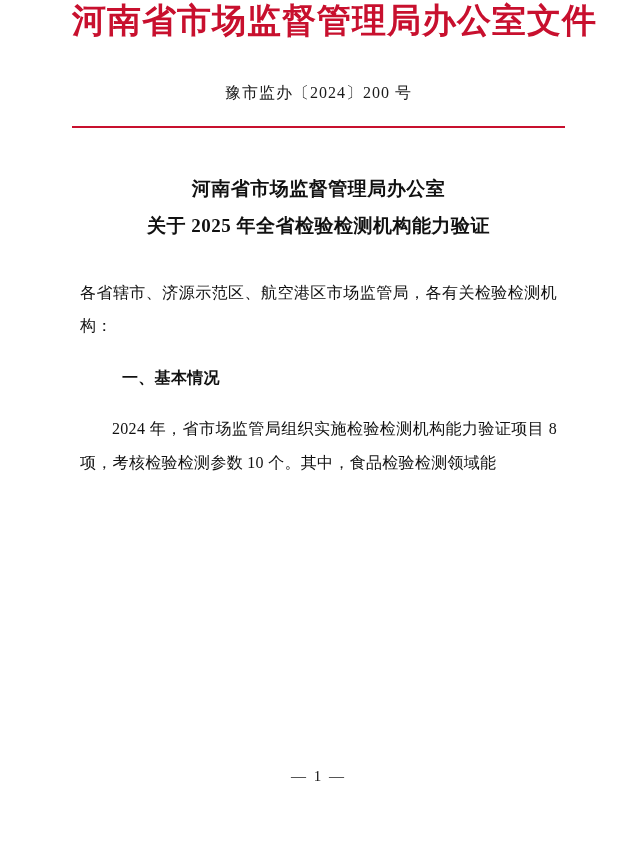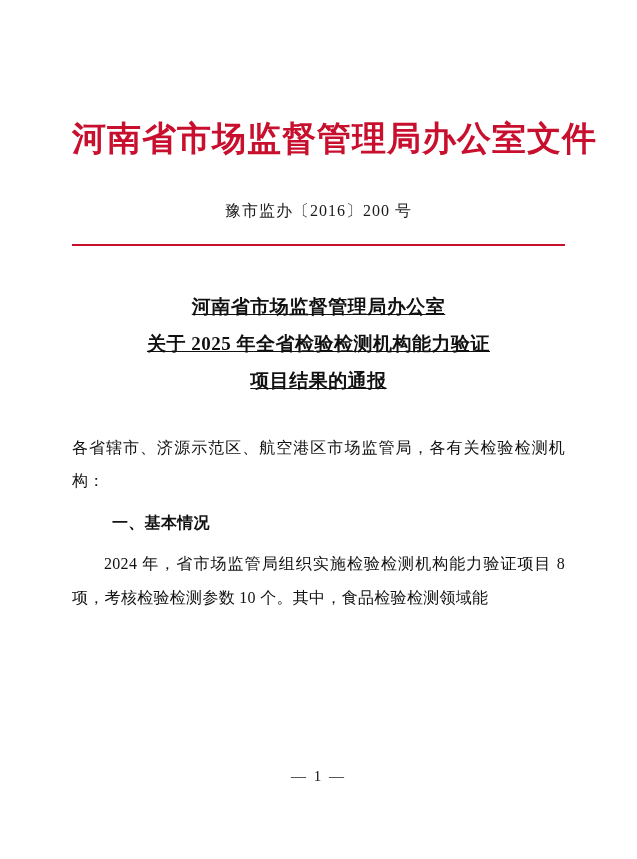--- a/index.html
+++ b/index.html
@@ -16,21 +16,20 @@
   }
   .page {
     position: relative;
     width: 637px;
     height: 859px;
     background: #ffffff;
     box-sizing: border-box;
     padding: 0 72px;
   }
   .doc-header {
-    padding-top: 118px;
     text-align: center;
   }
   .doc-header-title {
     color: #c8102e;
     font-family: "Liberation Serif", "DejaVu Serif", serif;
     font-weight: bold;
     font-size: 34px;
     letter-spacing: 1px;
     line-height: 1.25;
     white-space: nowrap;
@@ -52,39 +51,38 @@
     margin-top: 42px;
     text-align: center;
     font-size: 19px;
     font-weight: bold;
     line-height: 1.95;
     color: #111111;
     letter-spacing: 0.5px;
   }
   .title-line {
     display: block;
-    text-decoration: underline;
   }
   .body-block {
     margin-top: 32px;
     font-size: 16px;
     line-height: 2.1;
     text-align: justify;
     color: #111111;
     letter-spacing: 0.3px;
   }
   .para {
-    margin: 0;
+    margin: 8px;
     text-indent: 0;
   }
   .para.indent {
     text-indent: 32px;
   }
   .section-heading {
-    margin: 8px;
+    margin: 18px;
     text-indent: 32px;
     font-weight: bold;
   }
   .page-number {
     position: absolute;
     left: 0;
     right: 0;
     bottom: 74px;
     text-align: center;
     font-size: 15px;
@@ -94,28 +92,27 @@
 </style>
 </head>
 <body>
 
 <div class="page">
 
   <div class="doc-header">
     <div class="doc-header-title">河南省市场监督管理局办公室文件</div>
   </div>
 
-  <div class="doc-number">豫市监办〔2016〕200 号</div>
+  <div class="doc-number">豫市监办〔2024〕200 号</div>
 
   <div class="red-rule"></div>
 
   <div class="title-block">
     <span class="title-line">河南省市场监督管理局办公室</span>
     <span class="title-line">关于 2025 年全省检验检测机构能力验证</span>
-    <span class="title-line">项目结果的通报</span>
   </div>
 
   <div class="body-block">
     <p class="para">各省辖市、济源示范区、航空港区市场监管局，各有关检验检测机构：</p>
     <p class="section-heading">一、基本情况</p>
     <p class="para indent">2024 年，省市场监管局组织实施检验检测机构能力验证项目 8 项，考核检验检测参数 10 个。其中，食品检验检测领域能</p>
   </div>
 
   <div class="page-number">— 1 —</div>
 

